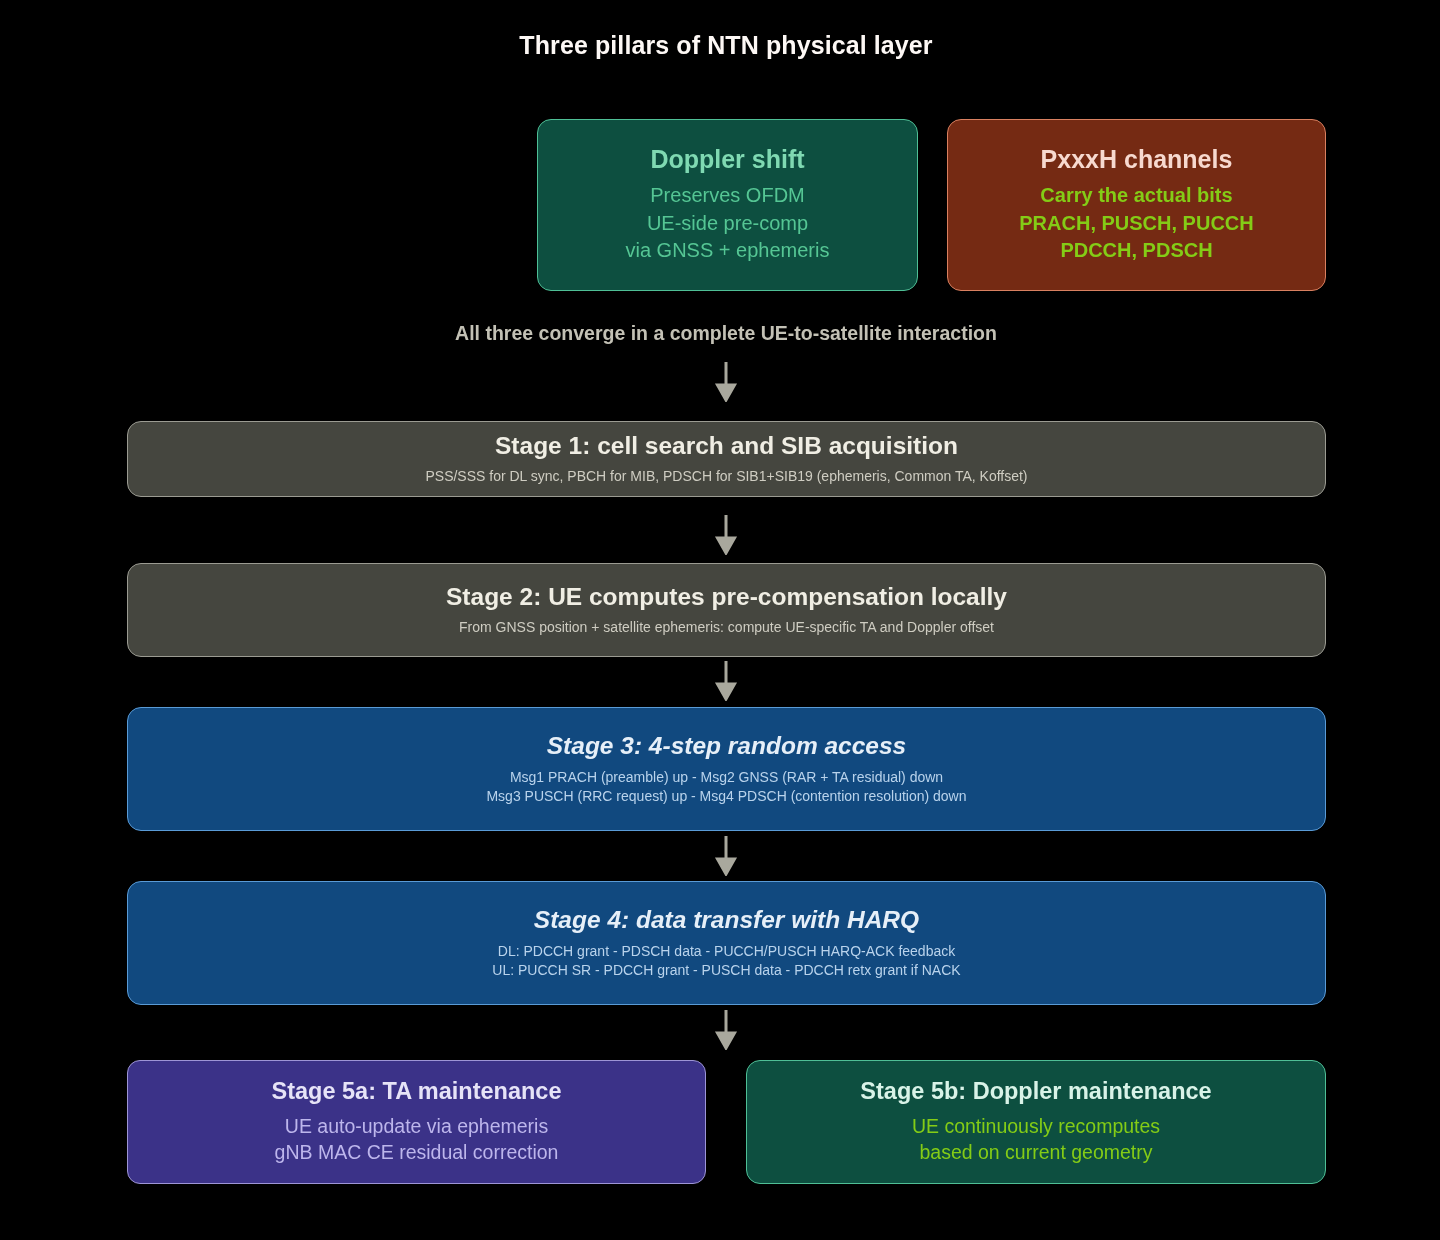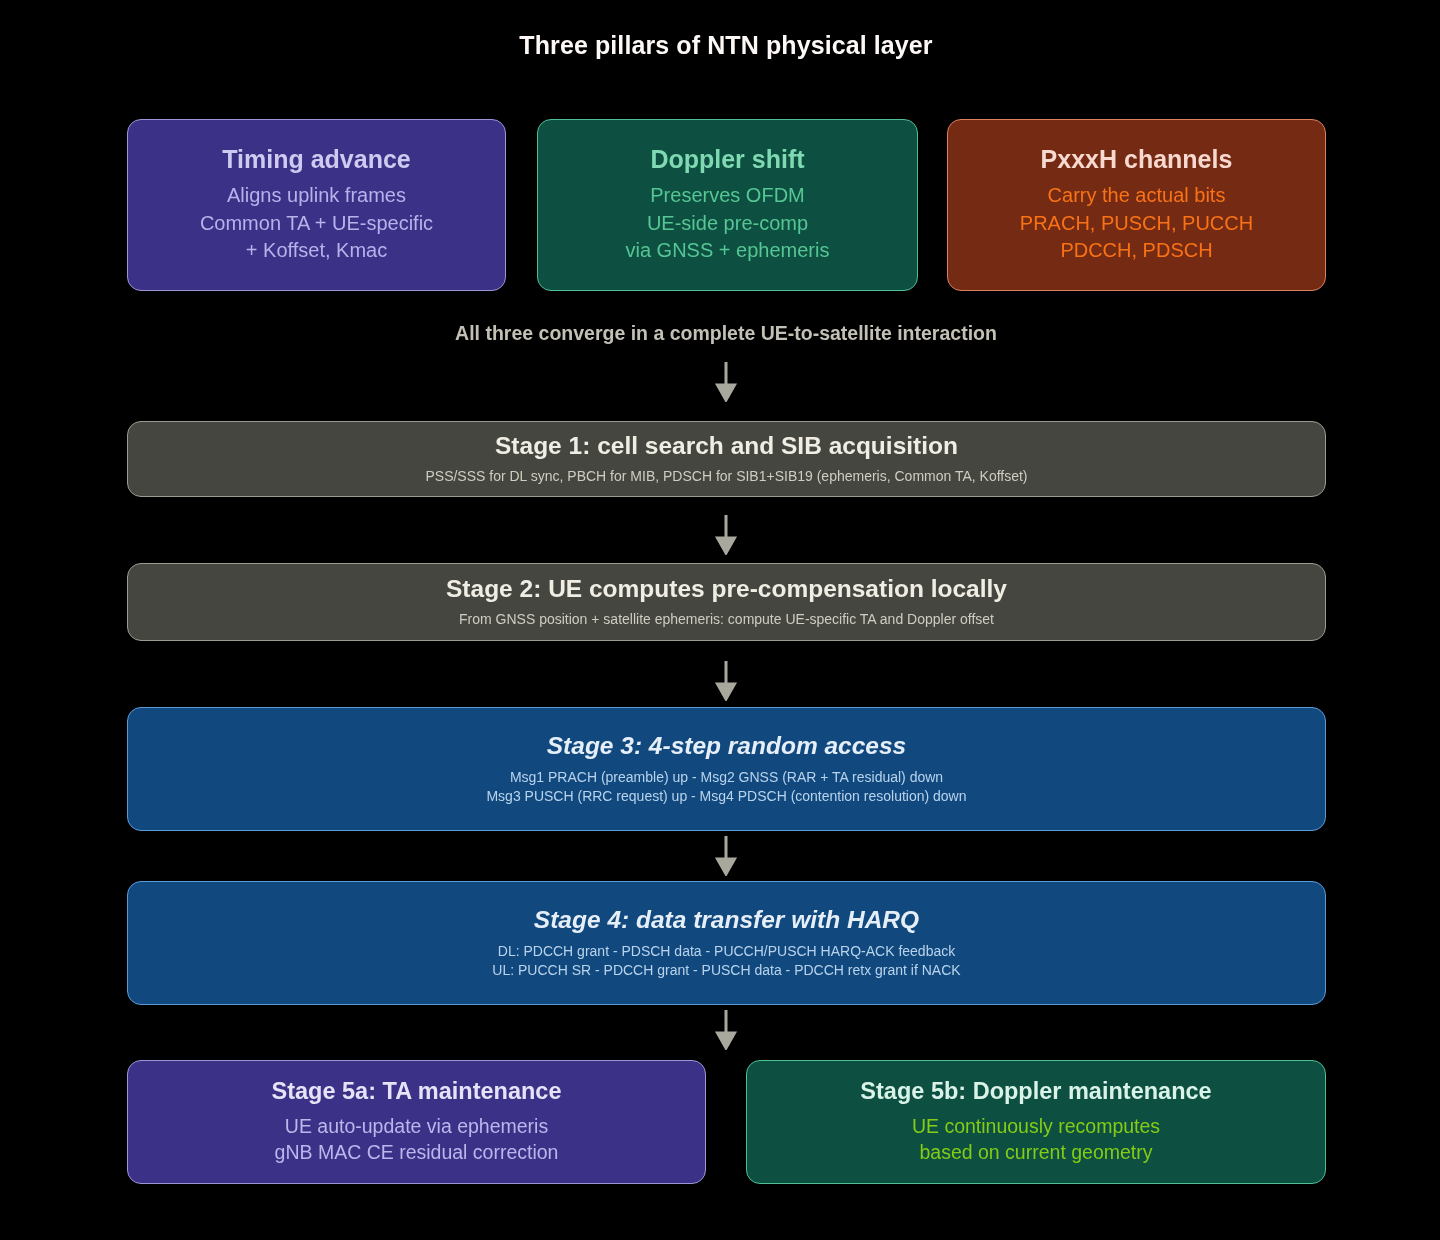--- a/index.html
+++ b/index.html
@@ -70,21 +70,21 @@
   #pillar-ta  { left: 121px; width: 379px;  background: #3b3288; border-color: #9d95d6; }
   #pillar-ta  .bt { color: #cfcaf0; }
   #pillar-ta  .bl { color: #b8b1ea; }
 
   #pillar-dop { left: 531px; width: 381px;  background: #0d4f40; border-color: #4fbf96; }
   #pillar-dop .bt { color: #7fd9b2; }
   #pillar-dop .bl { color: #55c694; }
 
   #pillar-chn { left: 941px; width: 379px;  background: #752a13; border-color: #d98060; }
   #pillar-chn .bt { color: #f7d9cf; }
-  #pillar-chn .bl { color: #f97316; }
+  #pillar-chn .bl { color: #84cc16; font-weight: bold; }
 
   
   .converge {
     position: absolute;
     left: 0;
     top: 322px;
     width: 1440px;
     text-align: center;
     font-size: 19.5px;
     font-weight: bold;
@@ -106,50 +106,44 @@
 
   .gray  { background: #45463f; border-color: #9b9b92; }
   .gray .bt { color: #f0eee4; }
   .gray .bl { color: #cfcdc2; }
 
   .blue  { background: #11497f; border-color: #5a9bd6; }
   .blue .bt { color: #e6eff8; font-style: italic; }
   .blue .bl { color: #b9d3ec; }
 
   #stage1 { top: 421px;  height: 76px; }
-  #stage2 { top: 563px;  height: 78px; }
+  #stage2 { top: 563px;  height: 94px; }
   #stage3 { top: 707px;  height: 124px; }
   #stage4 { top: 881px;  height: 124px; }
 
   
   .stage5 { top: 1060px; height: 124px; }
   .stage5 .bt { font-size: 23.5px; margin-bottom: 7px; }
   .stage5 .bl { font-size: 19.5px; line-height: 1.36; }
 
-  #stage5a { left: 121px; width: 579px; background: #3b3288; border-color: #9d95d6; }
+  #stage5a { left: 121px; width: 579px; background: #3b3288; border-color: #9d95d6; border-radius: 13px; }
   #stage5a .bt { color: #e6e3f7; }
   #stage5a .bl { color: #bdb6ec; }
 
   #stage5b { left: 740px; width: 580px; background: #0d4f40; border-color: #4fbf96; }
   #stage5b .bt { color: #d9f3e8; }
   #stage5b .bl { color: #84cc16; }
 </style>
 </head>
 <body>
 
 <div id="canvas">
 
   <div class="title">Three pillars of NTN physical layer</div>
 
-  <div class="box pillar" id="pillar-ta">
-    <div class="bt">Timing advance</div>
-    <div class="bl">Aligns uplink frames</div>
-    <div class="bl">Common TA + UE-specific</div>
-    <div class="bl">+ Koffset, Kmac</div>
-  </div>
 
   <div class="box pillar" id="pillar-dop">
     <div class="bt">Doppler shift</div>
     <div class="bl">Preserves OFDM</div>
     <div class="bl">UE-side pre-comp</div>
     <div class="bl">via GNSS + ephemeris</div>
   </div>
 
   <div class="box pillar" id="pillar-chn">
     <div class="bt">PxxxH channels</div>

